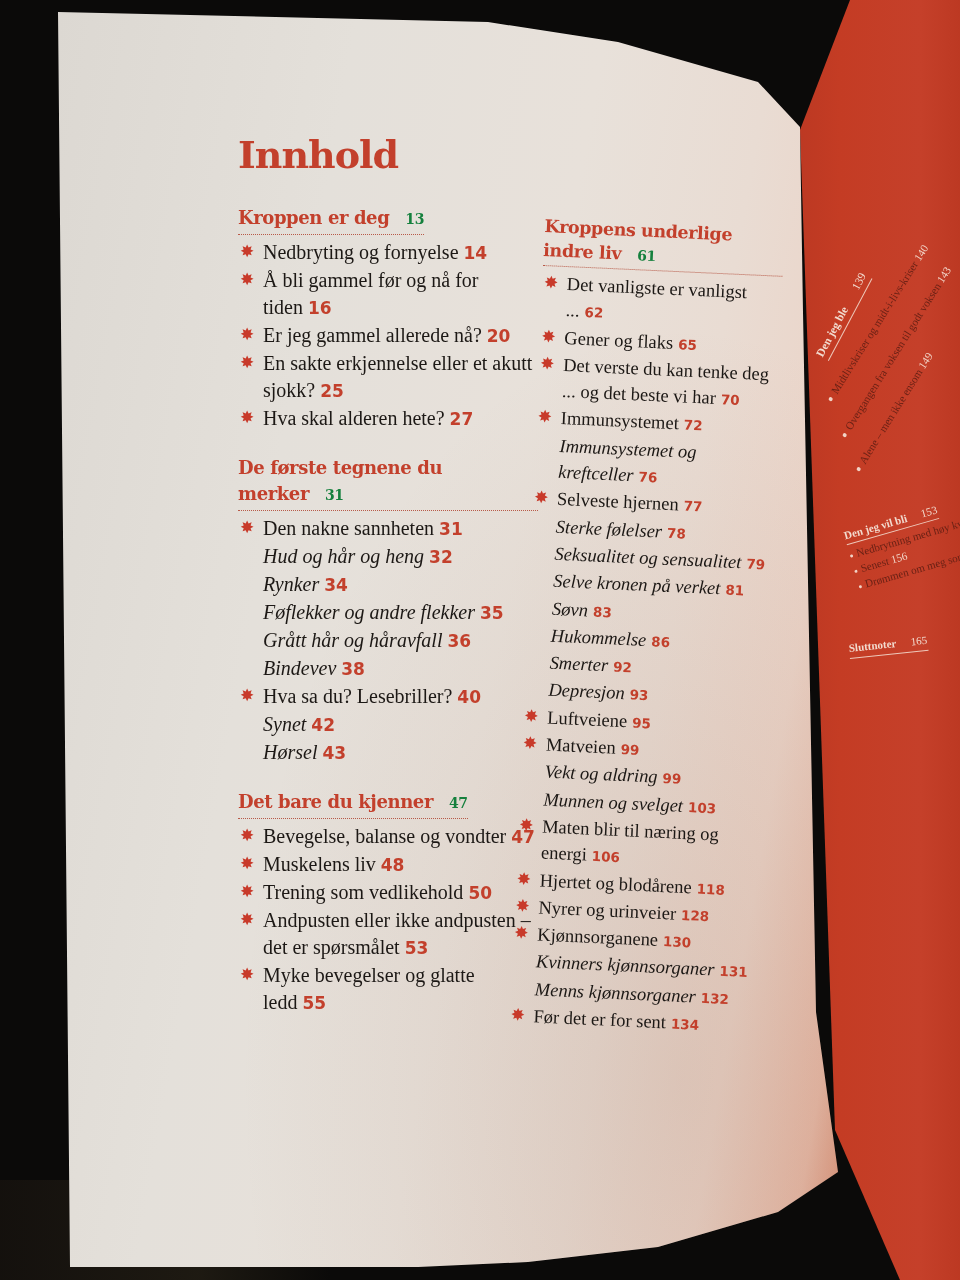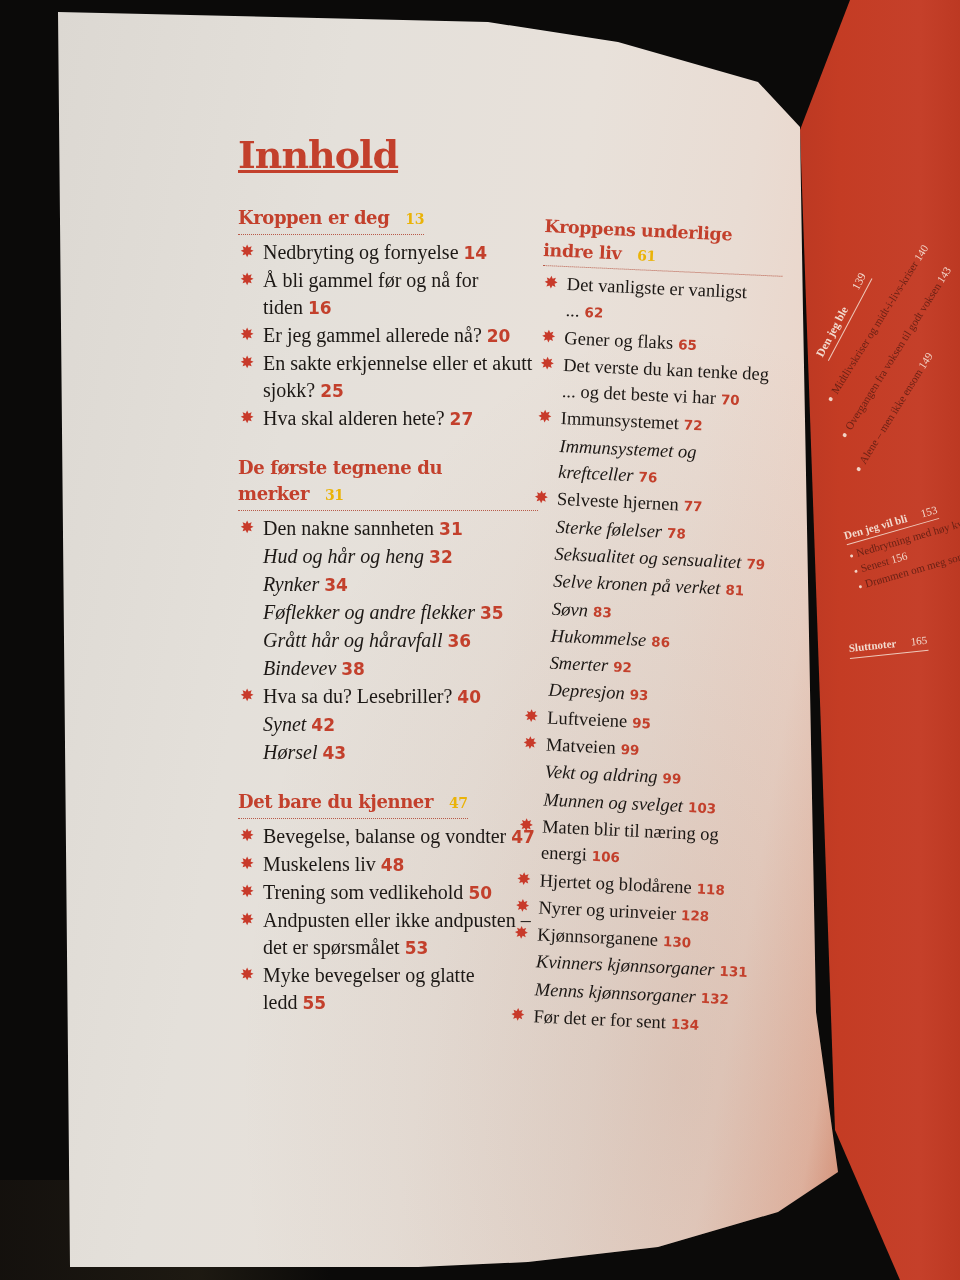--- a/index.html
+++ b/index.html
@@ -32,35 +32,35 @@
     .page-shadow {
       position:absolute; left:58px; top:12px; width:780px; height:1255px;
       background:radial-gradient(ellipse at 80% 85%, rgba(150,110,90,.18), transparent 50%);
       clip-path:polygon(0 0, 430px 10px, 560px 30px, 700px 70px, 742px 115px, 745px 300px, 758px 1000px, 780px 1160px, 720px 1200px, 600px 1235px, 470px 1250px, 360px 1255px, 12px 1255px);
       pointer-events:none;
     }
 
     .title {
       position:absolute; left:238px; top:132px;
       font-family:"DejaVu Serif", serif; font-weight:bold; font-size:38px;
-      color:#c3402c; letter-spacing:-1px; margin:0;text-decoration:underline;
+      color:#c3402c; letter-spacing:-1px; margin:0;
     }
 
     .col { position:absolute; }
     .col-left { left:238px; top:205px; width:300px; }
     .col-right { left:545px; top:214px; width:240px; transform:rotate(2.6deg); transform-origin:0 0; }
 
     .section { margin-bottom:22px; }
     .sec-head {
       font-family:"DejaVu Serif", serif; font-weight:bold;
       font-size:18px; line-height:26px; color:#c3402c;
       border-bottom:1.5px dotted #b85a48; display:inline-block;
       padding-bottom:2px; margin-bottom:4px; letter-spacing:-.4px;
     }
-    .sec-num { font-size:14px; margin-left:16px; font-weight:bold; color:#eab308; }
+    .sec-num { font-size:14px; margin-left:16px; font-weight:bold; color:#15803d; }
 
     .item { position:relative; padding-left:25px; font-family:"Liberation Serif", serif;
       font-size:20px; line-height:27px; color:#1c1815; }
     .item.sub { font-style:italic; }
     .item .num { color:#c3402c; font-weight:bold; font-size:17px; margin-left:5px; font-style:normal; font-family:"DejaVu Sans", sans-serif;}
     .bullet {
       position:absolute; left:2px; top:5px; width:14px; height:14px;
       color:#c83a2a; font-size:17px; line-height:14px; font-family:"DejaVu Sans", sans-serif;
     }
     .col-right .item { font-size:18.5px; line-height:26.3px; }

